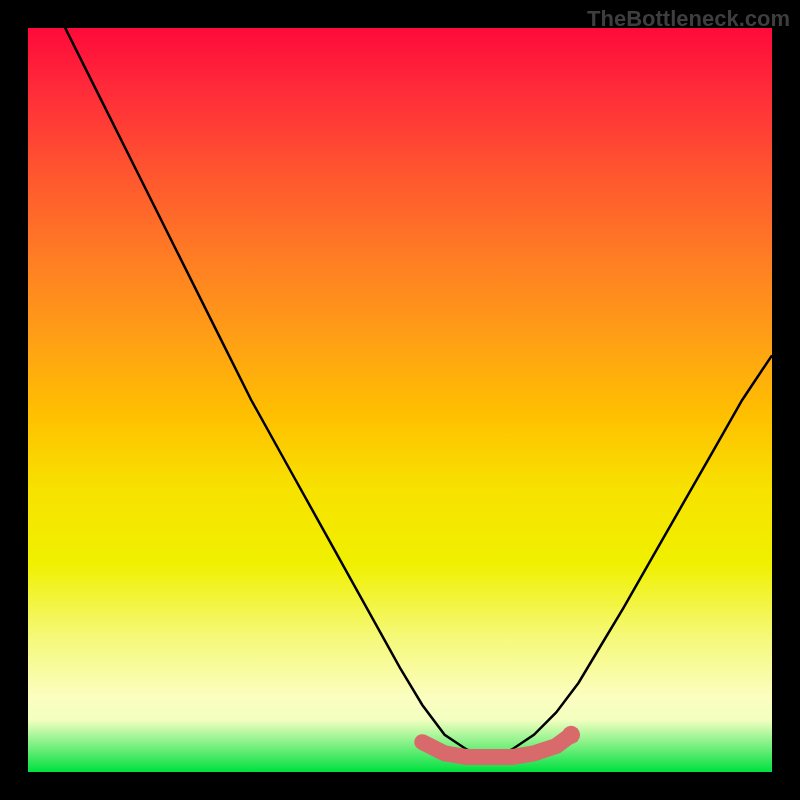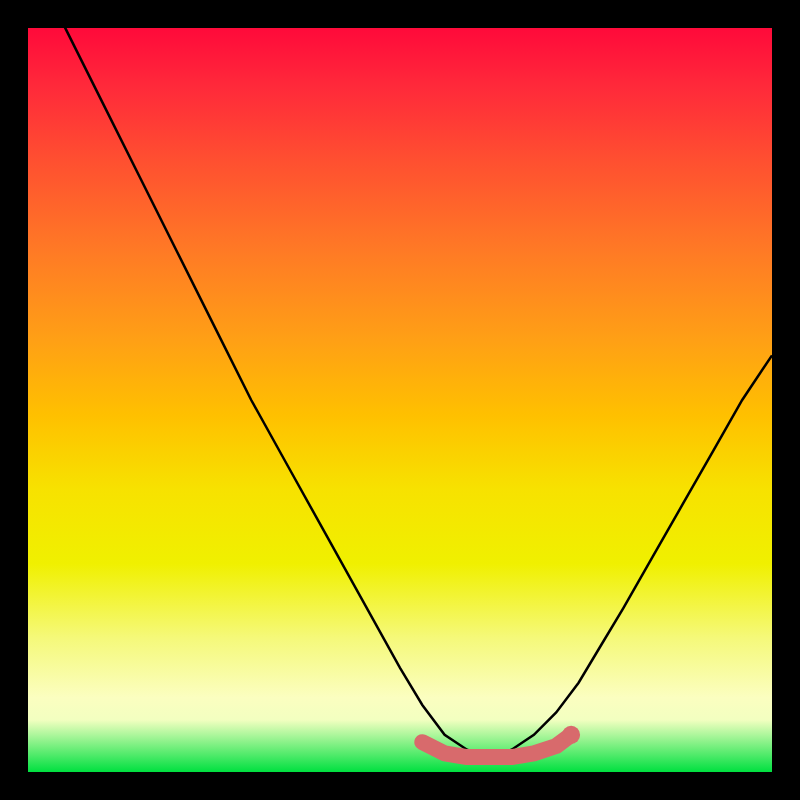--- a/index.html
+++ b/index.html
@@ -61,13 +61,14 @@
 
 <div class="container">
   <div class="plot-area">
     <svg class="curves" viewBox="0 0 744 744" preserveAspectRatio="none">
       <path id="left-curve" fill="none" stroke="#000000" stroke-width="2.5" d="M29.8 -14.9 L74.4 74.4 L111.6 148.8 L148.8 223.2 L186.0 297.6 L223.2 372.0 L260.4 439.0 L297.6 505.9 L334.8 572.9 L372.0 639.8 L394.3 677.0 L416.6 706.8 L439.0 721.7 L461.3 729.1 "></path>
       <path id="right-curve" fill="none" stroke="#000000" stroke-width="2.5" d="M461.3 729.1 L483.6 721.7 L505.9 706.8 L528.2 684.5 L550.6 654.7 L572.9 617.5 L595.2 580.3 L625.0 528.2 L654.7 476.2 L684.5 424.1 L714.2 372.0 L744.0 327.4 "></path>
       <path id="flat-marker" fill="none" stroke="#d86a6c" stroke-width="16" stroke-linecap="round" stroke-linejoin="round" d="M394.3 714.2 L416.6 725.4 L439.0 729.1 L461.3 729.1 L483.6 729.1 L505.9 725.4 L528.2 718.0 L543.1 706.8 "></path>
       <circle id="flat-end-dot" r="9" fill="#d86a6c" cx="543.1" cy="706.8"></circle>
     </svg>
   </div>
+  <div class="watermark">TheBottleneck.com</div>
 </div>
 
 </body></html>

